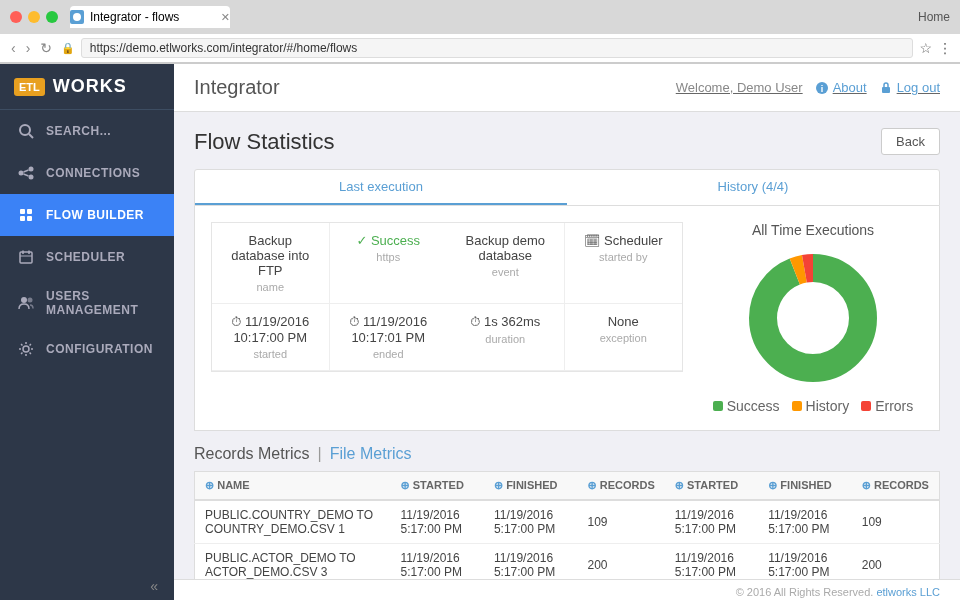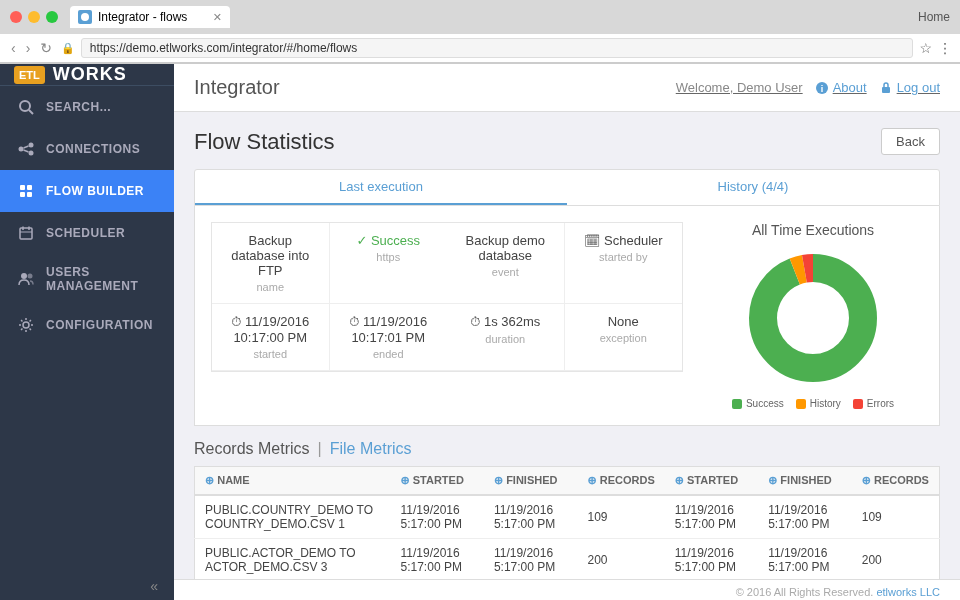--- a/index.html
+++ b/index.html
@@ -6,37 +6,37 @@
     body { font-family: -apple-system, BlinkMacSystemFont, 'Segoe UI', Arial, sans-serif; font-size: 13px; background: #f0f0f0; width: 960px; height: 600px; overflow: hidden; }
 
     
     .browser-chrome { background: #e8e8e8; border-bottom: 1px solid #ccc; }
     .browser-titlebar { display: flex; align-items: center; padding: 6px 10px; background: #d8d8d8; }
     .browser-dots { display: flex; gap: 6px; margin-right: 12px; }
     .browser-dot { width: 12px; height: 12px; border-radius: 50%; }
     .dot-red { background: #ff5f57; }
     .dot-yellow { background: #febc2e; }
     .dot-green { background: #28c840; }
-    .browser-tab { background: white; border-radius: 4px 4px 0 0; padding: 4px 8px; font-size: 12px; display: flex; align-items: center; gap: 6px; min-width: 160px; }
+    .browser-tab { background: white; border-radius: 4px 4px 0 0; padding: 4px 0; font-size: 12px; display: flex; align-items: center; gap: 6px; min-width: 160px; }
     .browser-tab-icon { width: 14px; height: 14px; background: #5a9fd4; border-radius: 2px; display: flex; align-items: center; justify-content: center; }
     .tab-close { margin-left: auto; color: #888; font-size: 11px; cursor: pointer; }
     .home-label { margin-left: auto; font-size: 12px; color: #555; }
     .browser-addressbar { background: white; display: flex; align-items: center; padding: 4px 8px; gap: 6px; border-bottom: 1px solid #ccc; }
     .browser-nav-btns { display: flex; gap: 4px; color: #888; font-size: 14px; }
     .browser-nav-btn { cursor: pointer; padding: 0 3px; }
     .browser-lock { color: #4caf50; font-size: 11px; }
     .browser-url { flex: 1; background: #f5f5f5; border: 1px solid #ddd; border-radius: 3px; padding: 2px 8px; font-size: 12px; color: #333; }
     .browser-actions { display: flex; gap: 6px; color: #666; font-size: 14px; }
 
     
     .app-container { display: flex; height: 540px; }
 
     
     .sidebar { width: 174px; background: #2d3748; color: white; flex-shrink: 0; display: flex; flex-direction: column; }
-    .logo-area { padding: 0 14px; display: flex; align-items: center; gap: 8px; border-bottom: 1px solid #3d4d62; }
+    .logo-area { padding: 12px 14px; display: flex; align-items: center; gap: 8px; border-bottom: 1px solid #3d4d62; }
     .logo-box { background: #e8a020; color: white; font-weight: 900; font-size: 13px; padding: 3px 5px; border-radius: 3px; display: flex; align-items: center; }
     .logo-etl { font-size: 11px; font-weight: 900; }
     .logo-text { font-size: 18px; font-weight: 700; color: white; letter-spacing: 1px; }
     .nav-item { display: flex; align-items: center; gap: 10px; padding: 11px 16px; cursor: pointer; font-size: 12px; font-weight: 600; letter-spacing: 0.5px; color: #aab; text-transform: uppercase; }
     .nav-item.active { background: #3b82f6; color: white; }
     .nav-icon { width: 20px; height: 20px; display: flex; align-items: center; justify-content: center; flex-shrink: 0; }
     .sidebar-footer { margin-top: auto; padding: 10px 16px; display: flex; justify-content: flex-end; }
     .collapse-btn { color: #888; cursor: pointer; font-size: 14px; }
 
     
@@ -68,21 +68,21 @@
     .stat-cell { padding: 10px 16px; border-bottom: 1px solid #eee; }
     .stat-cell:nth-child(odd) { border-right: 1px solid #eee; }
     .stat-label { font-size: 11px; color: #aaa; text-align: center; margin-top: 3px; }
     .stat-value { font-size: 13px; color: #444; text-align: center; font-weight: 500; }
     .stat-value.success { color: #4caf50; }
     .stats-right { width: 220px; }
     .chart-title { font-size: 14px; color: #555; text-align: center; margin-bottom: 10px; font-weight: 500; }
 
     
     .donut-container { position: relative; width: 140px; height: 140px; margin: 0 auto; }
-    .donut-legend { display: flex; justify-content: center; gap: 12px; margin-top: 10px; font-size: 10px; color: #666; }
+    .donut-legend { display: flex; justify-content: center; gap: 12px; margin-top: 10px; font-size: 14px; color: #666; }
     .legend-item { display: flex; align-items: center; gap: 4px; }
     .legend-dot { width: 10px; height: 10px; border-radius: 2px; }
 
     
     .metrics-header { display: flex; align-items: center; gap: 8px; margin: 14px 0 8px; font-size: 16px; color: #555; }
     .metrics-link { color: #5a9fd4; cursor: pointer; text-decoration: none; }
     .metrics-divider { color: #999; }
 
     
     .data-table { width: 100%; border-collapse: collapse; background: white; border: 1px solid #ddd; font-size: 12px; }

